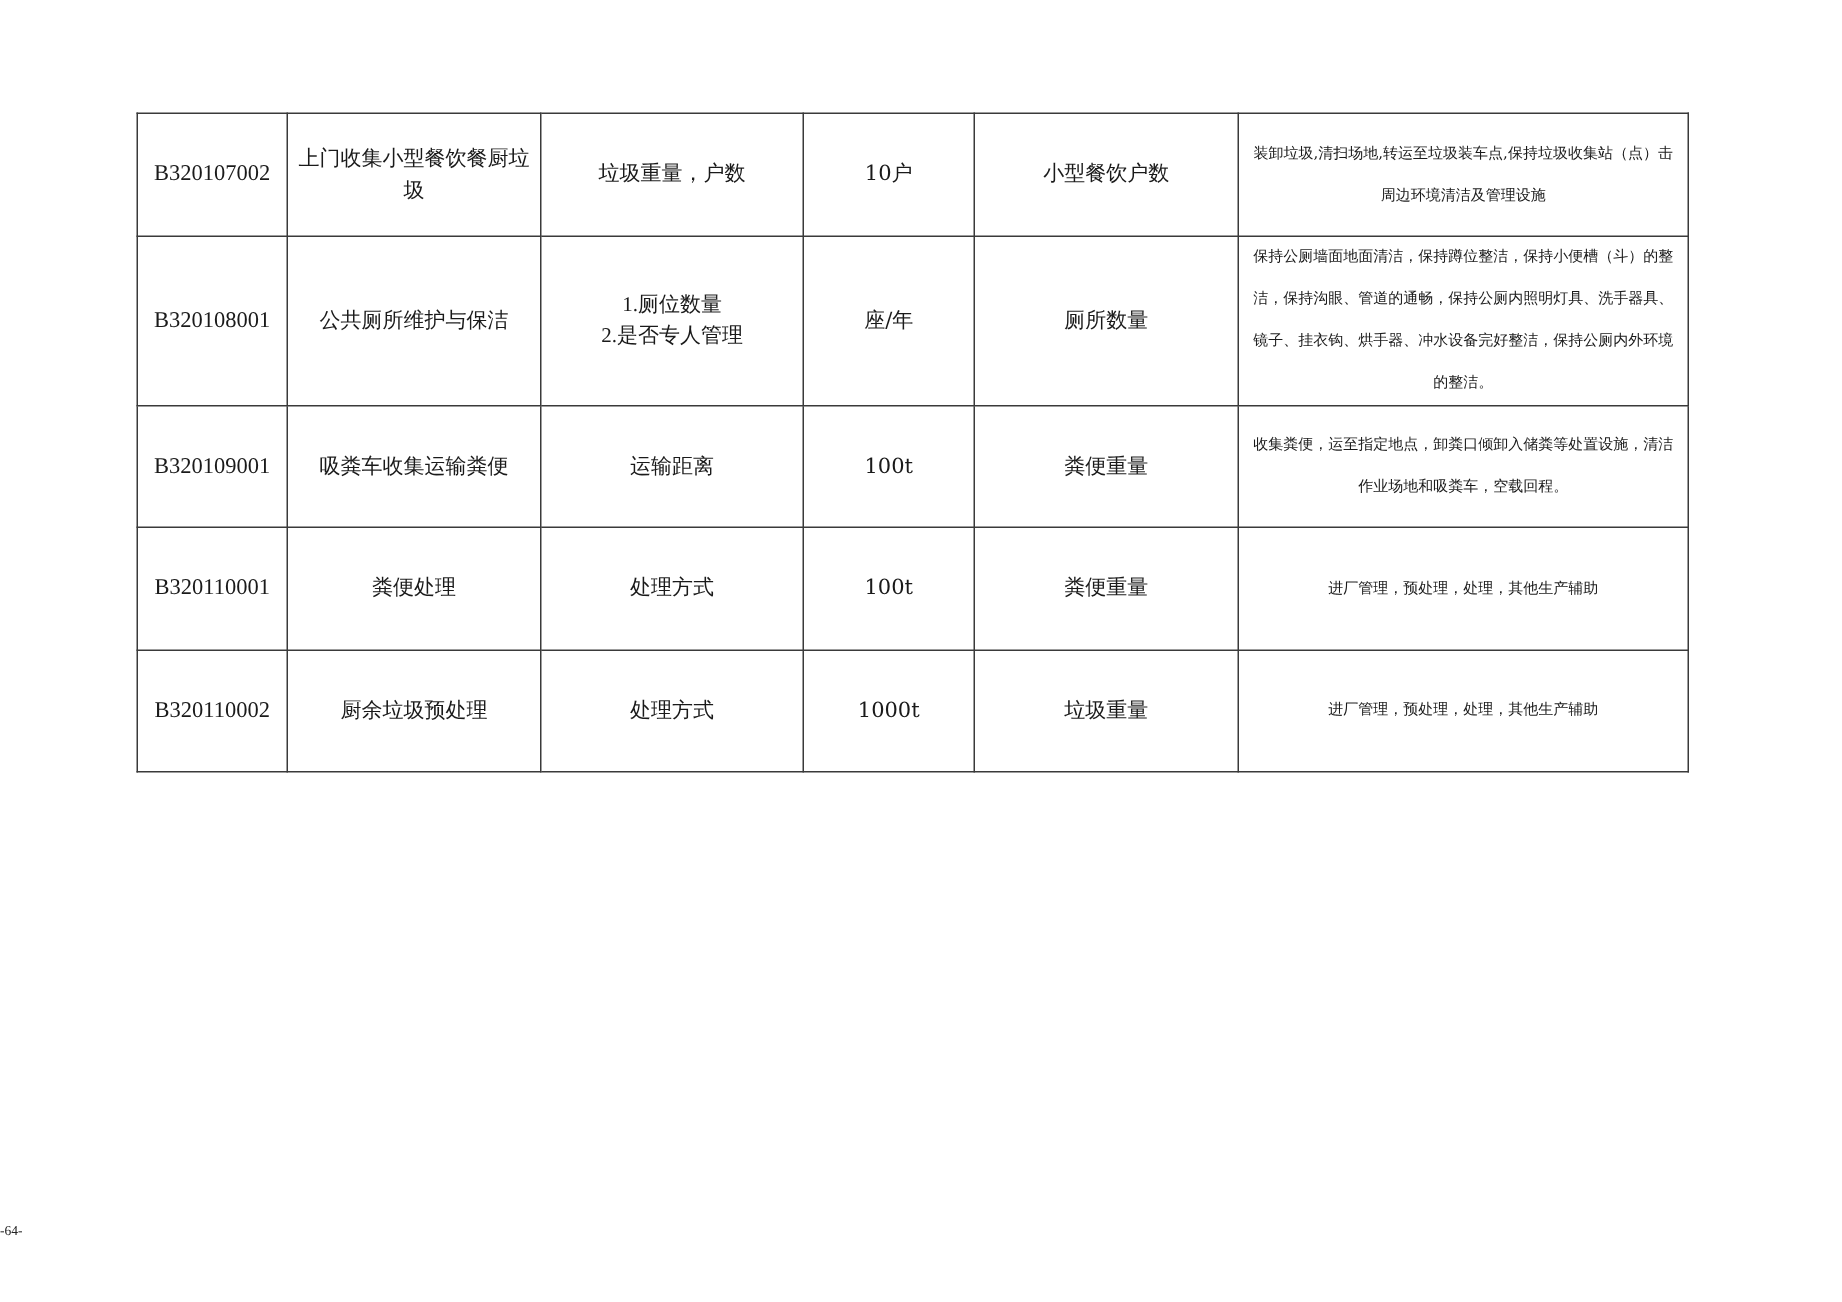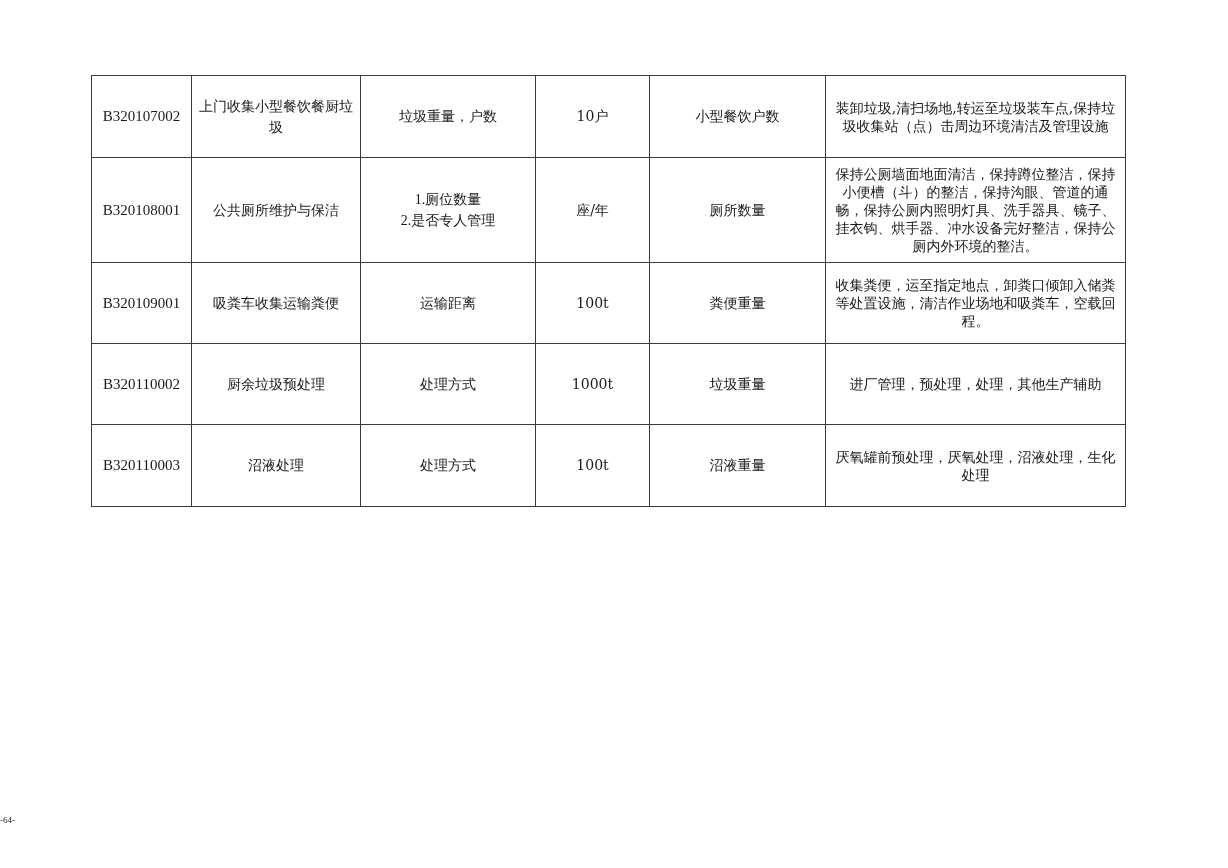--- a/index.html
+++ b/index.html
@@ -39,22 +39,22 @@
       padding: 0 6px;
       overflow: hidden;
     }
     table.data-table td.code {
       font-family: "Liberation Serif", "DejaVu Serif", serif;
       font-size: 15px;
       padding: 0 4px;
     }
     table.data-table td.desc {
       padding: 0 5px;
-      font-size: 14px;
-      line-height: 18px;
+      font-size: 10px;
+      line-height: 28px;
     }
     .multi-line span { display: block; font-family: Liberation Serif, serif; }
     .page-number {
       position: absolute;
       left: 0;
       width: 1180px;
       top: 815px;
       text-align: left;
       font-family: "Liberation Serif", serif;
       font-size: 9px;
@@ -95,33 +95,33 @@
         <td class="desc">保持公厕墙面地面清洁，保持蹲位整洁，保持小便槽（斗）的整洁，保持沟眼、管道的通畅，保持公厕内照明灯具、洗手器具、镜子、挂衣钩、烘手器、冲水设备完好整洁，保持公厕内外环境的整洁。</td>
       </tr>
       <tr style="height:81px">
         <td class="code">B320109001</td>
         <td>吸粪车收集运输粪便</td>
         <td>运输距离</td>
         <td>100t</td>
         <td>粪便重量</td>
         <td class="desc">收集粪便，运至指定地点，卸粪口倾卸入储粪等处置设施，清洁作业场地和吸粪车，空载回程。</td>
       </tr>
+      <tr style="height:82px">
+        <td class="code">B320110001</td>
+        <td>粪便处理</td>
+        <td>处理方式</td>
+        <td>100t</td>
+        <td>粪便重量</td>
+        <td class="desc">进厂管理，预处理，处理，其他生产辅助</td>
+      </tr>
       <tr style="height:81px">
         <td class="code">B320110002</td>
         <td>厨余垃圾预处理</td>
         <td>处理方式</td>
         <td>1000t</td>
         <td>垃圾重量</td>
         <td class="desc">进厂管理，预处理，处理，其他生产辅助</td>
       </tr>
-      <tr style="height:82px">
-        <td class="code">B320110003</td>
-        <td>沼液处理</td>
-        <td>处理方式</td>
-        <td>100t</td>
-        <td>沼液重量</td>
-        <td class="desc">厌氧罐前预处理，厌氧处理，沼液处理，生化处理</td>
-      </tr>
     </tbody>
   </table>
 
   <div class="page-number">-64-</div>
 </div>
 
 </body></html>

